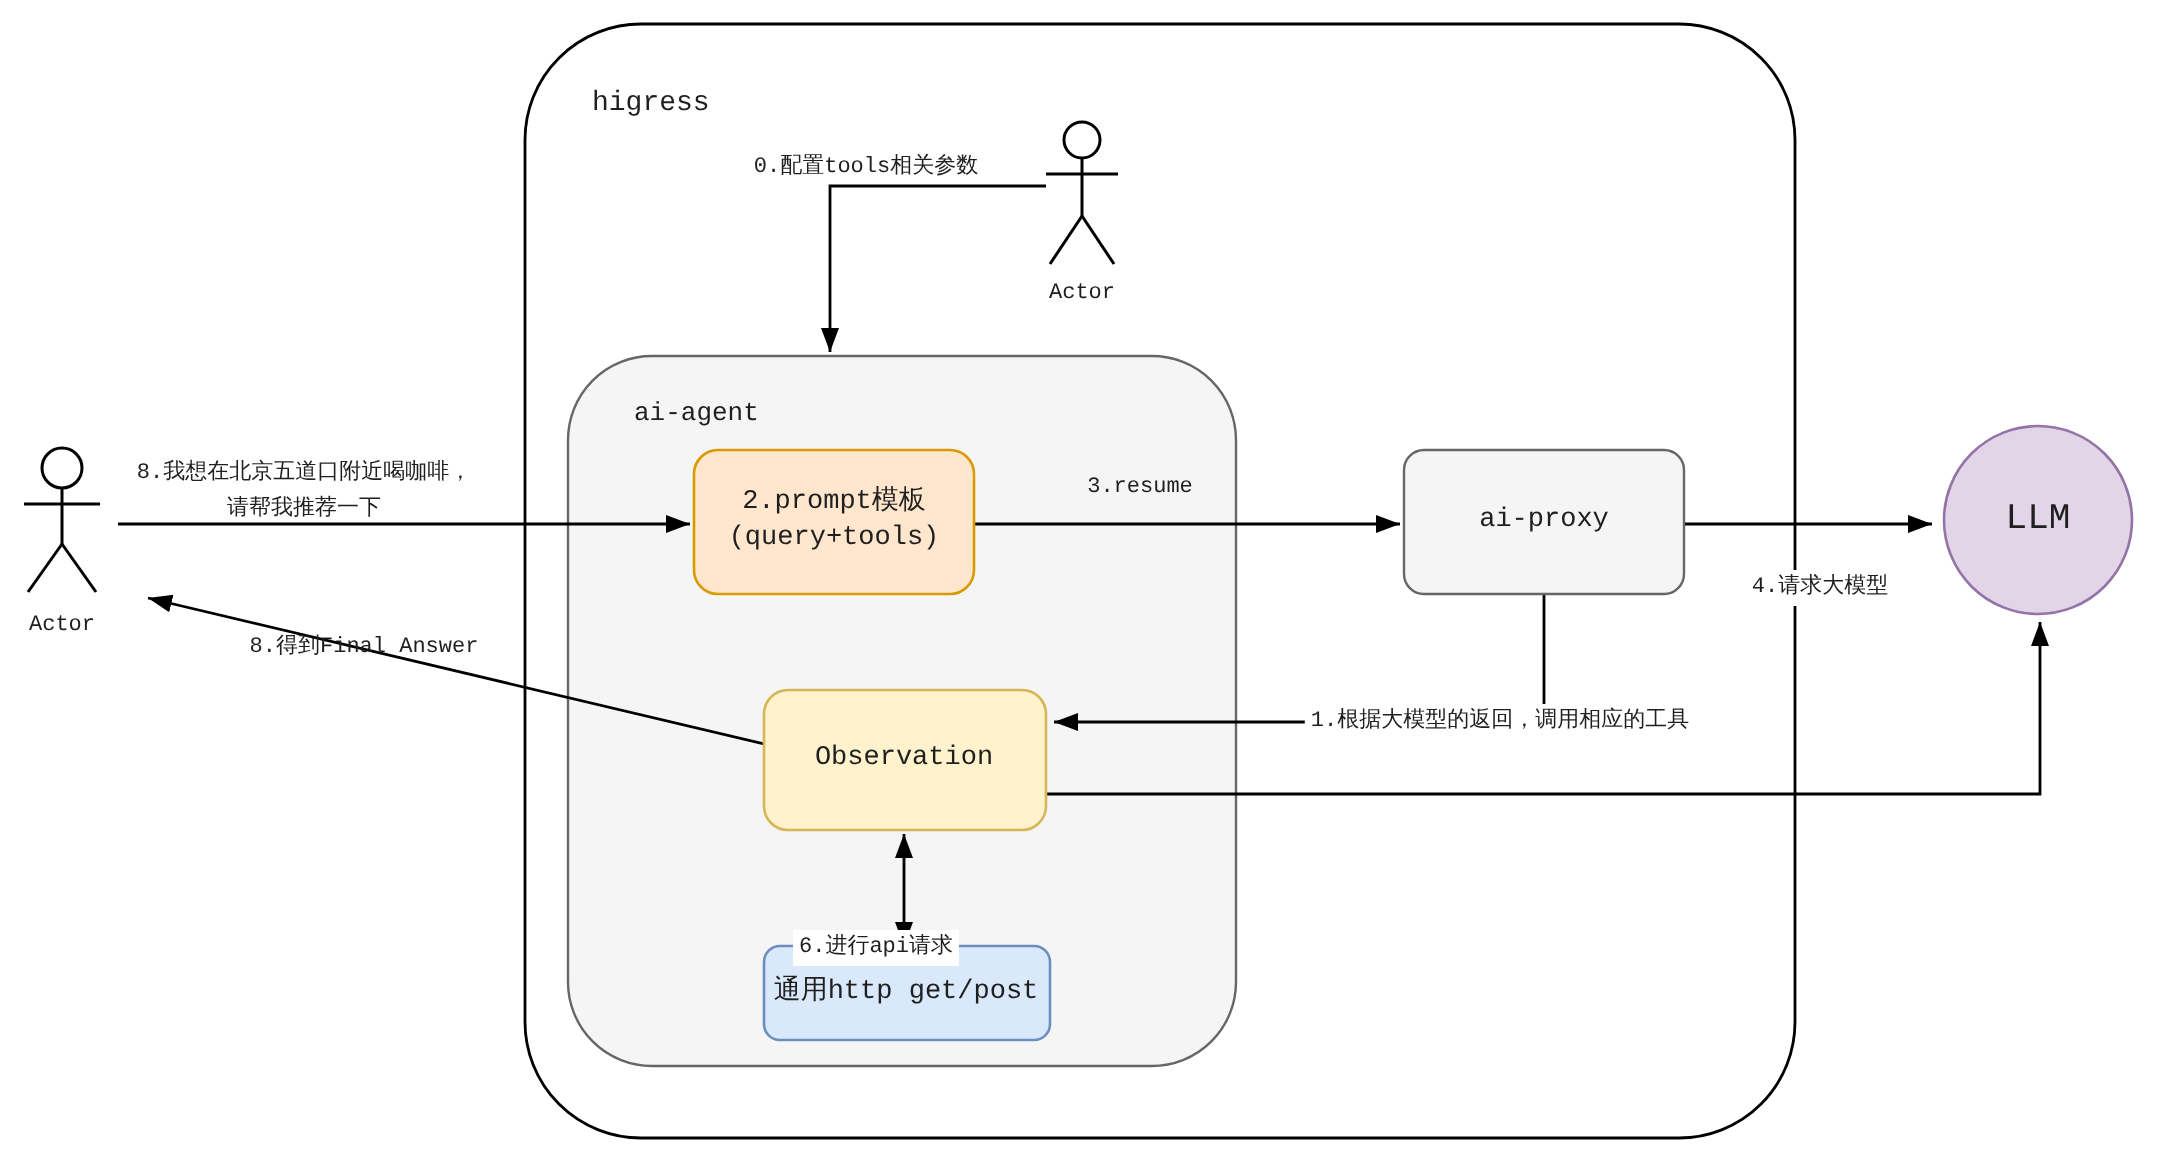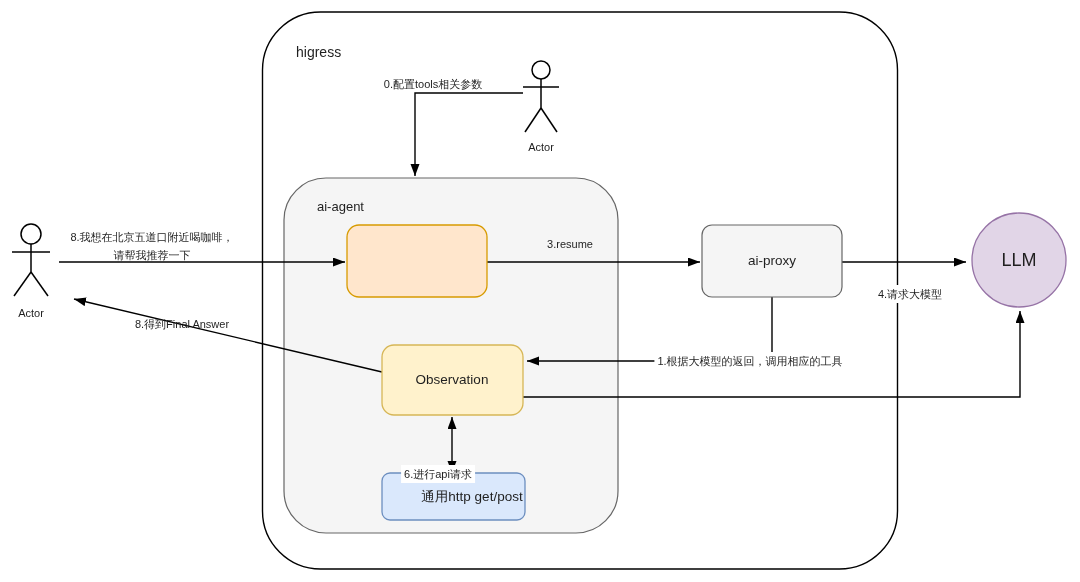--- a/index.html
+++ b/index.html
@@ -1,18 +1,18 @@
 <!DOCTYPE html>
 <html><head>
 <meta charset="utf-8">
 <style>
   html,body{margin:0;padding:0;background:#ffffff;}
   .stage{
     position:relative;width:1080px;height:582px;background:#ffffff;overflow:hidden;
-    font-family:Liberation Sans, sans-serif;color:#1f1f1f;
+    font-family:Liberation Mono, monospace;color:#1f1f1f;
   }
   .stage svg{position:absolute;left:0;top:0;}
   .lbl{
     position:absolute;transform:translate(-50%,-50%);
     font-size:11px;line-height:18px;white-space:nowrap;text-align:center;color:#1f1f1f;
   }
   .lbl-left{transform:none;font-size:14px;}
   .node-lbl{font-size:13.5px;}
   .llm-lbl{font-size:18px;}
   .bg-white{background:#ffffff;padding:0 3px;margin-top:33px;}
@@ -65,23 +65,27 @@
     <rect x="382" y="473" width="143" height="47" rx="8" stroke-width="1.3" fill="#dae8fc" stroke="#6c8ebf"></rect>
     <circle cx="1019" cy="260" r="47" stroke-width="1.3" fill="#e1d5e7" stroke="#9673a6"></circle>
   </svg>
 
   <div class="lbl lbl-left" style="left:296px;top:43px">higress</div>
   <div class="lbl lbl-left" style="left:317px;top:198px;font-size:13px">ai-agent</div>
 
   <div class="lbl" style="left:541px;top:147px">Actor</div>
   <div class="lbl" style="left:31px;top:313px">Actor</div>
 
+  <div class="lbl node-lbl" style="left:417px;top:261px">
+    <span class="ln">2.prompt模板</span>
+    <span class="ln">(query+tools)</span>
+  </div>
   <div class="lbl node-lbl" style="left:772px;top:261px">ai-proxy</div>
   <div class="lbl node-lbl" style="left:452px;top:380px">Observation</div>
-  <div class="lbl node-lbl" style="left:472px;top:497px">通用http get/post</div>
+  <div class="lbl node-lbl" style="left:453px;top:497px">通用http get/post</div>
   <div class="lbl llm-lbl" style="left:1019px;top:260px">LLM</div>
 
   <div class="lbl" style="left:433px;top:84px">0.配置tools相关参数</div>
   <div class="lbl" style="left:152px;top:246px">
     <span class="ln">8.我想在北京五道口附近喝咖啡，</span>
     <span class="ln">请帮我推荐一下</span>
   </div>
   <div class="lbl" style="left:570px;top:244px">3.resume</div>
   <div class="lbl bg-white" style="left:910px;top:261px">4.请求大模型</div>
   <div class="lbl bg-white" style="left:750px;top:328px">1.根据大模型的返回，调用相应的工具</div>

